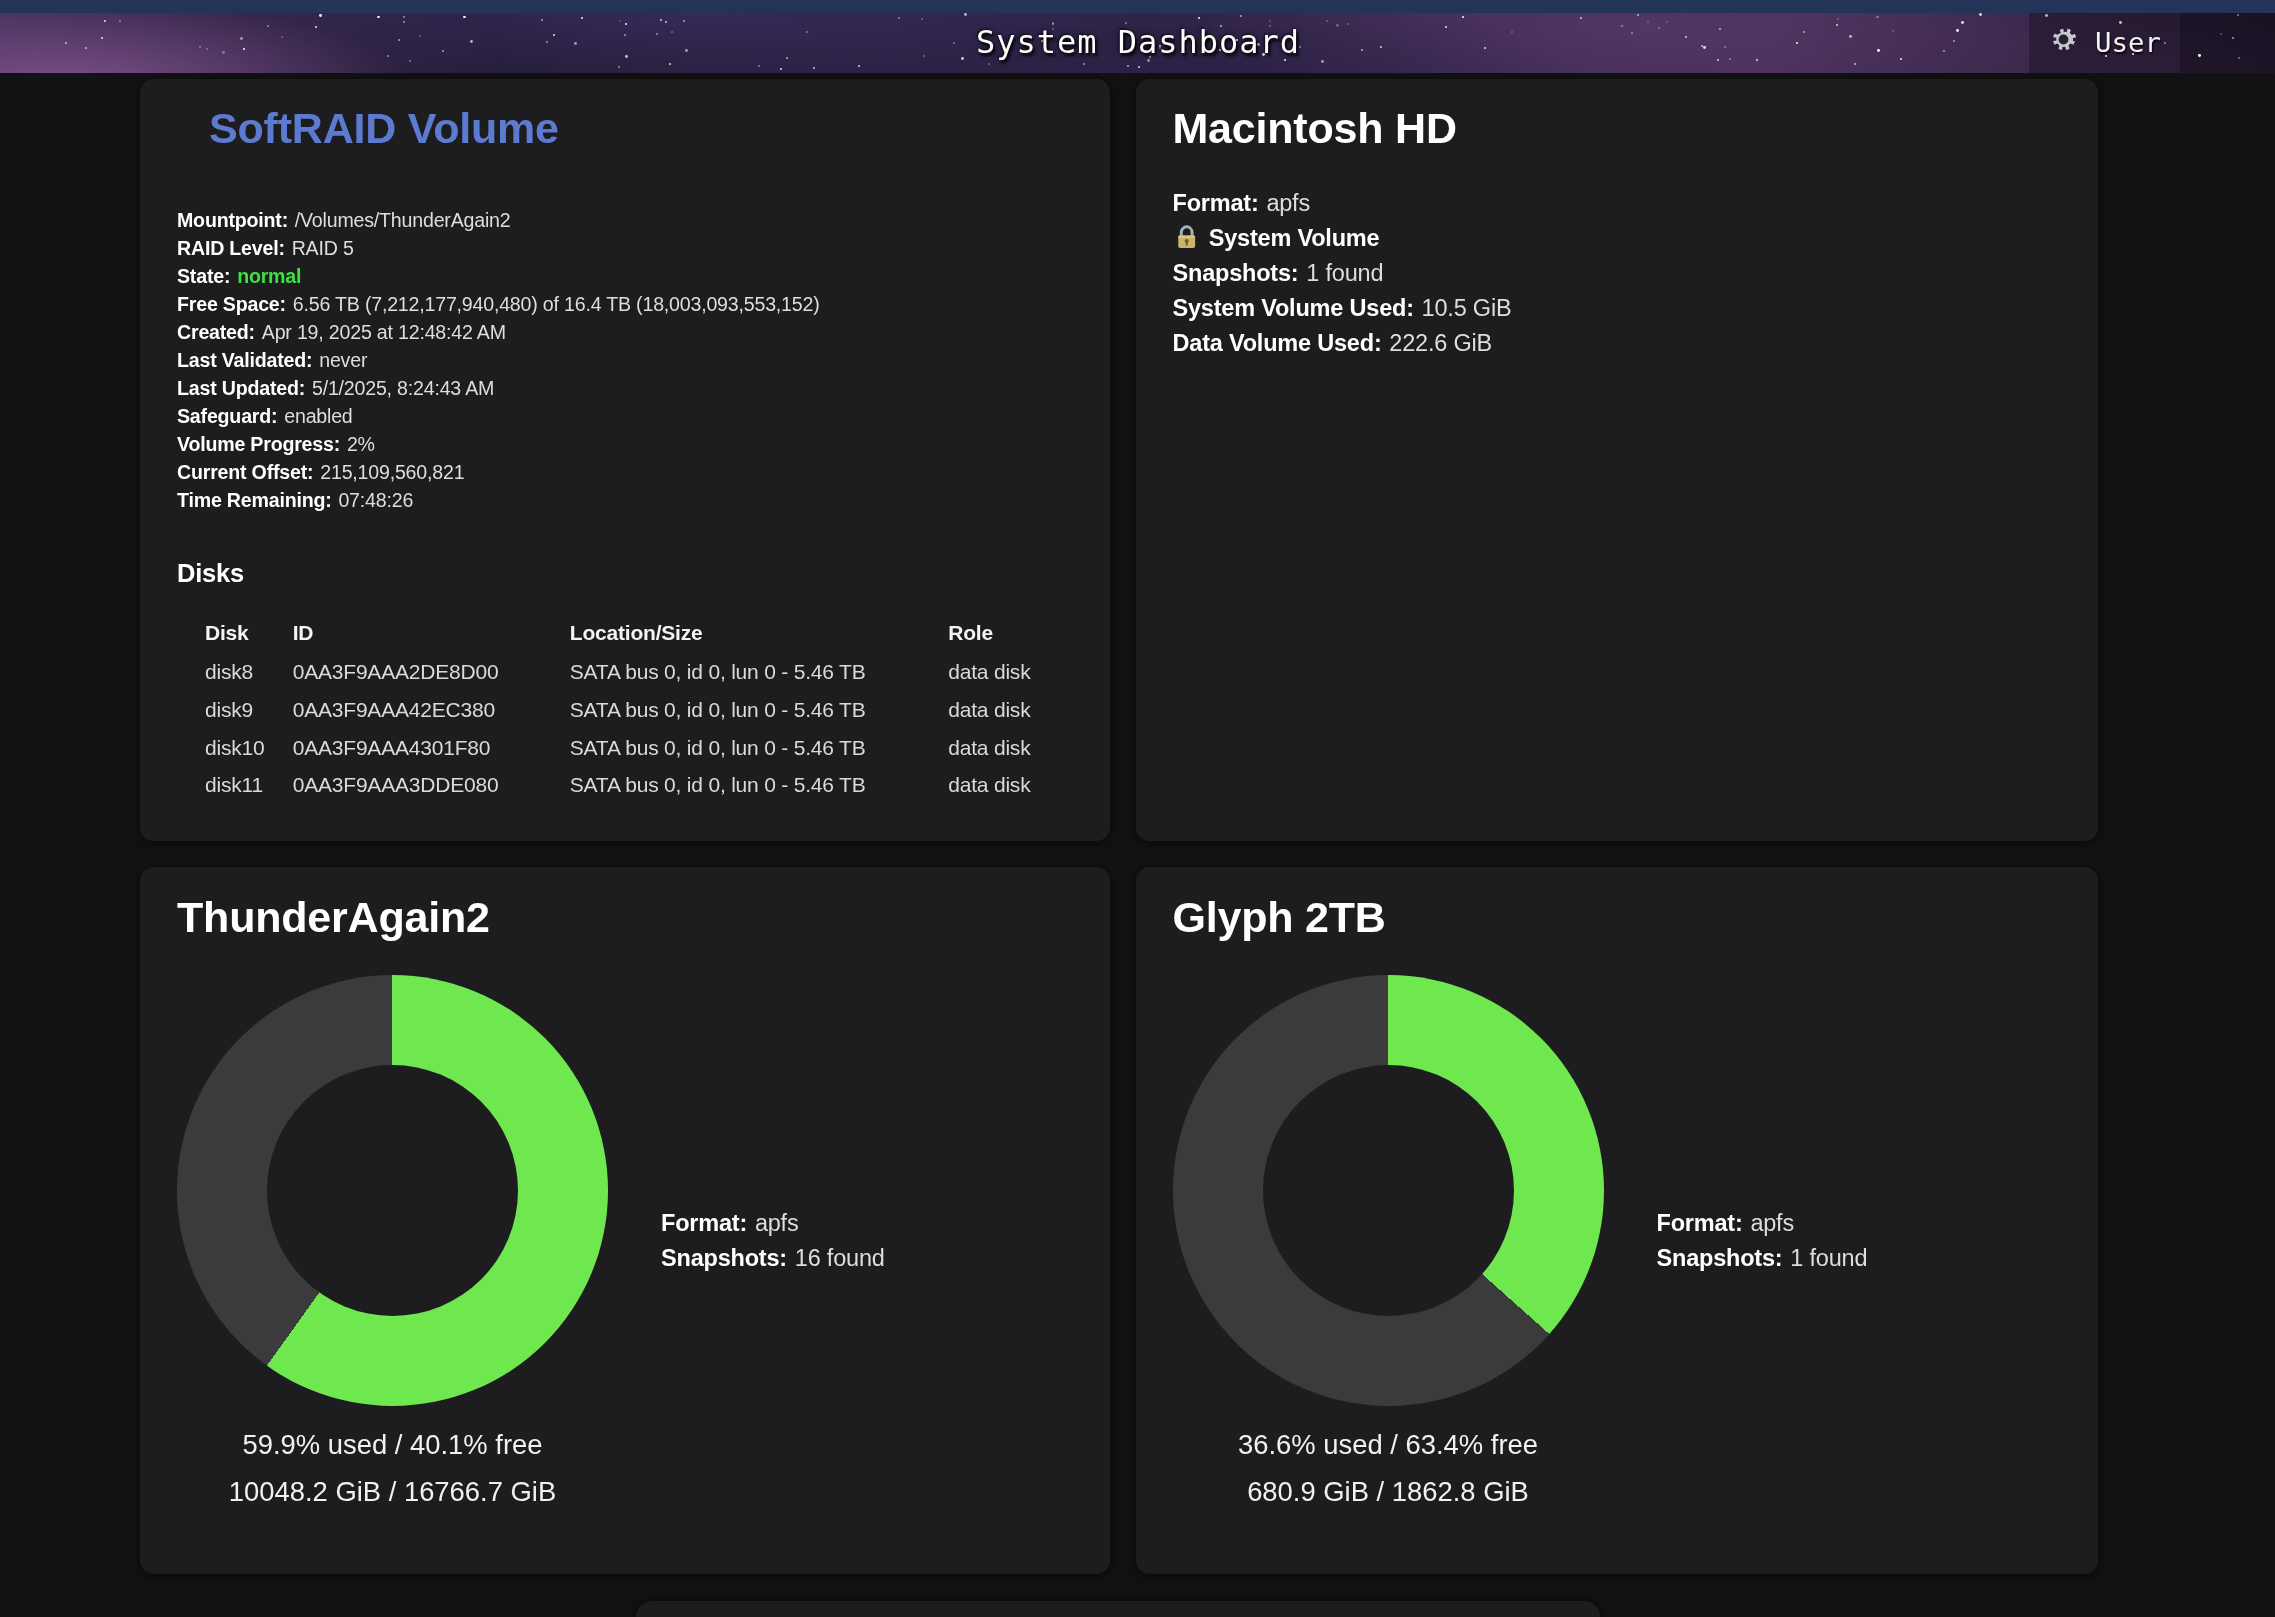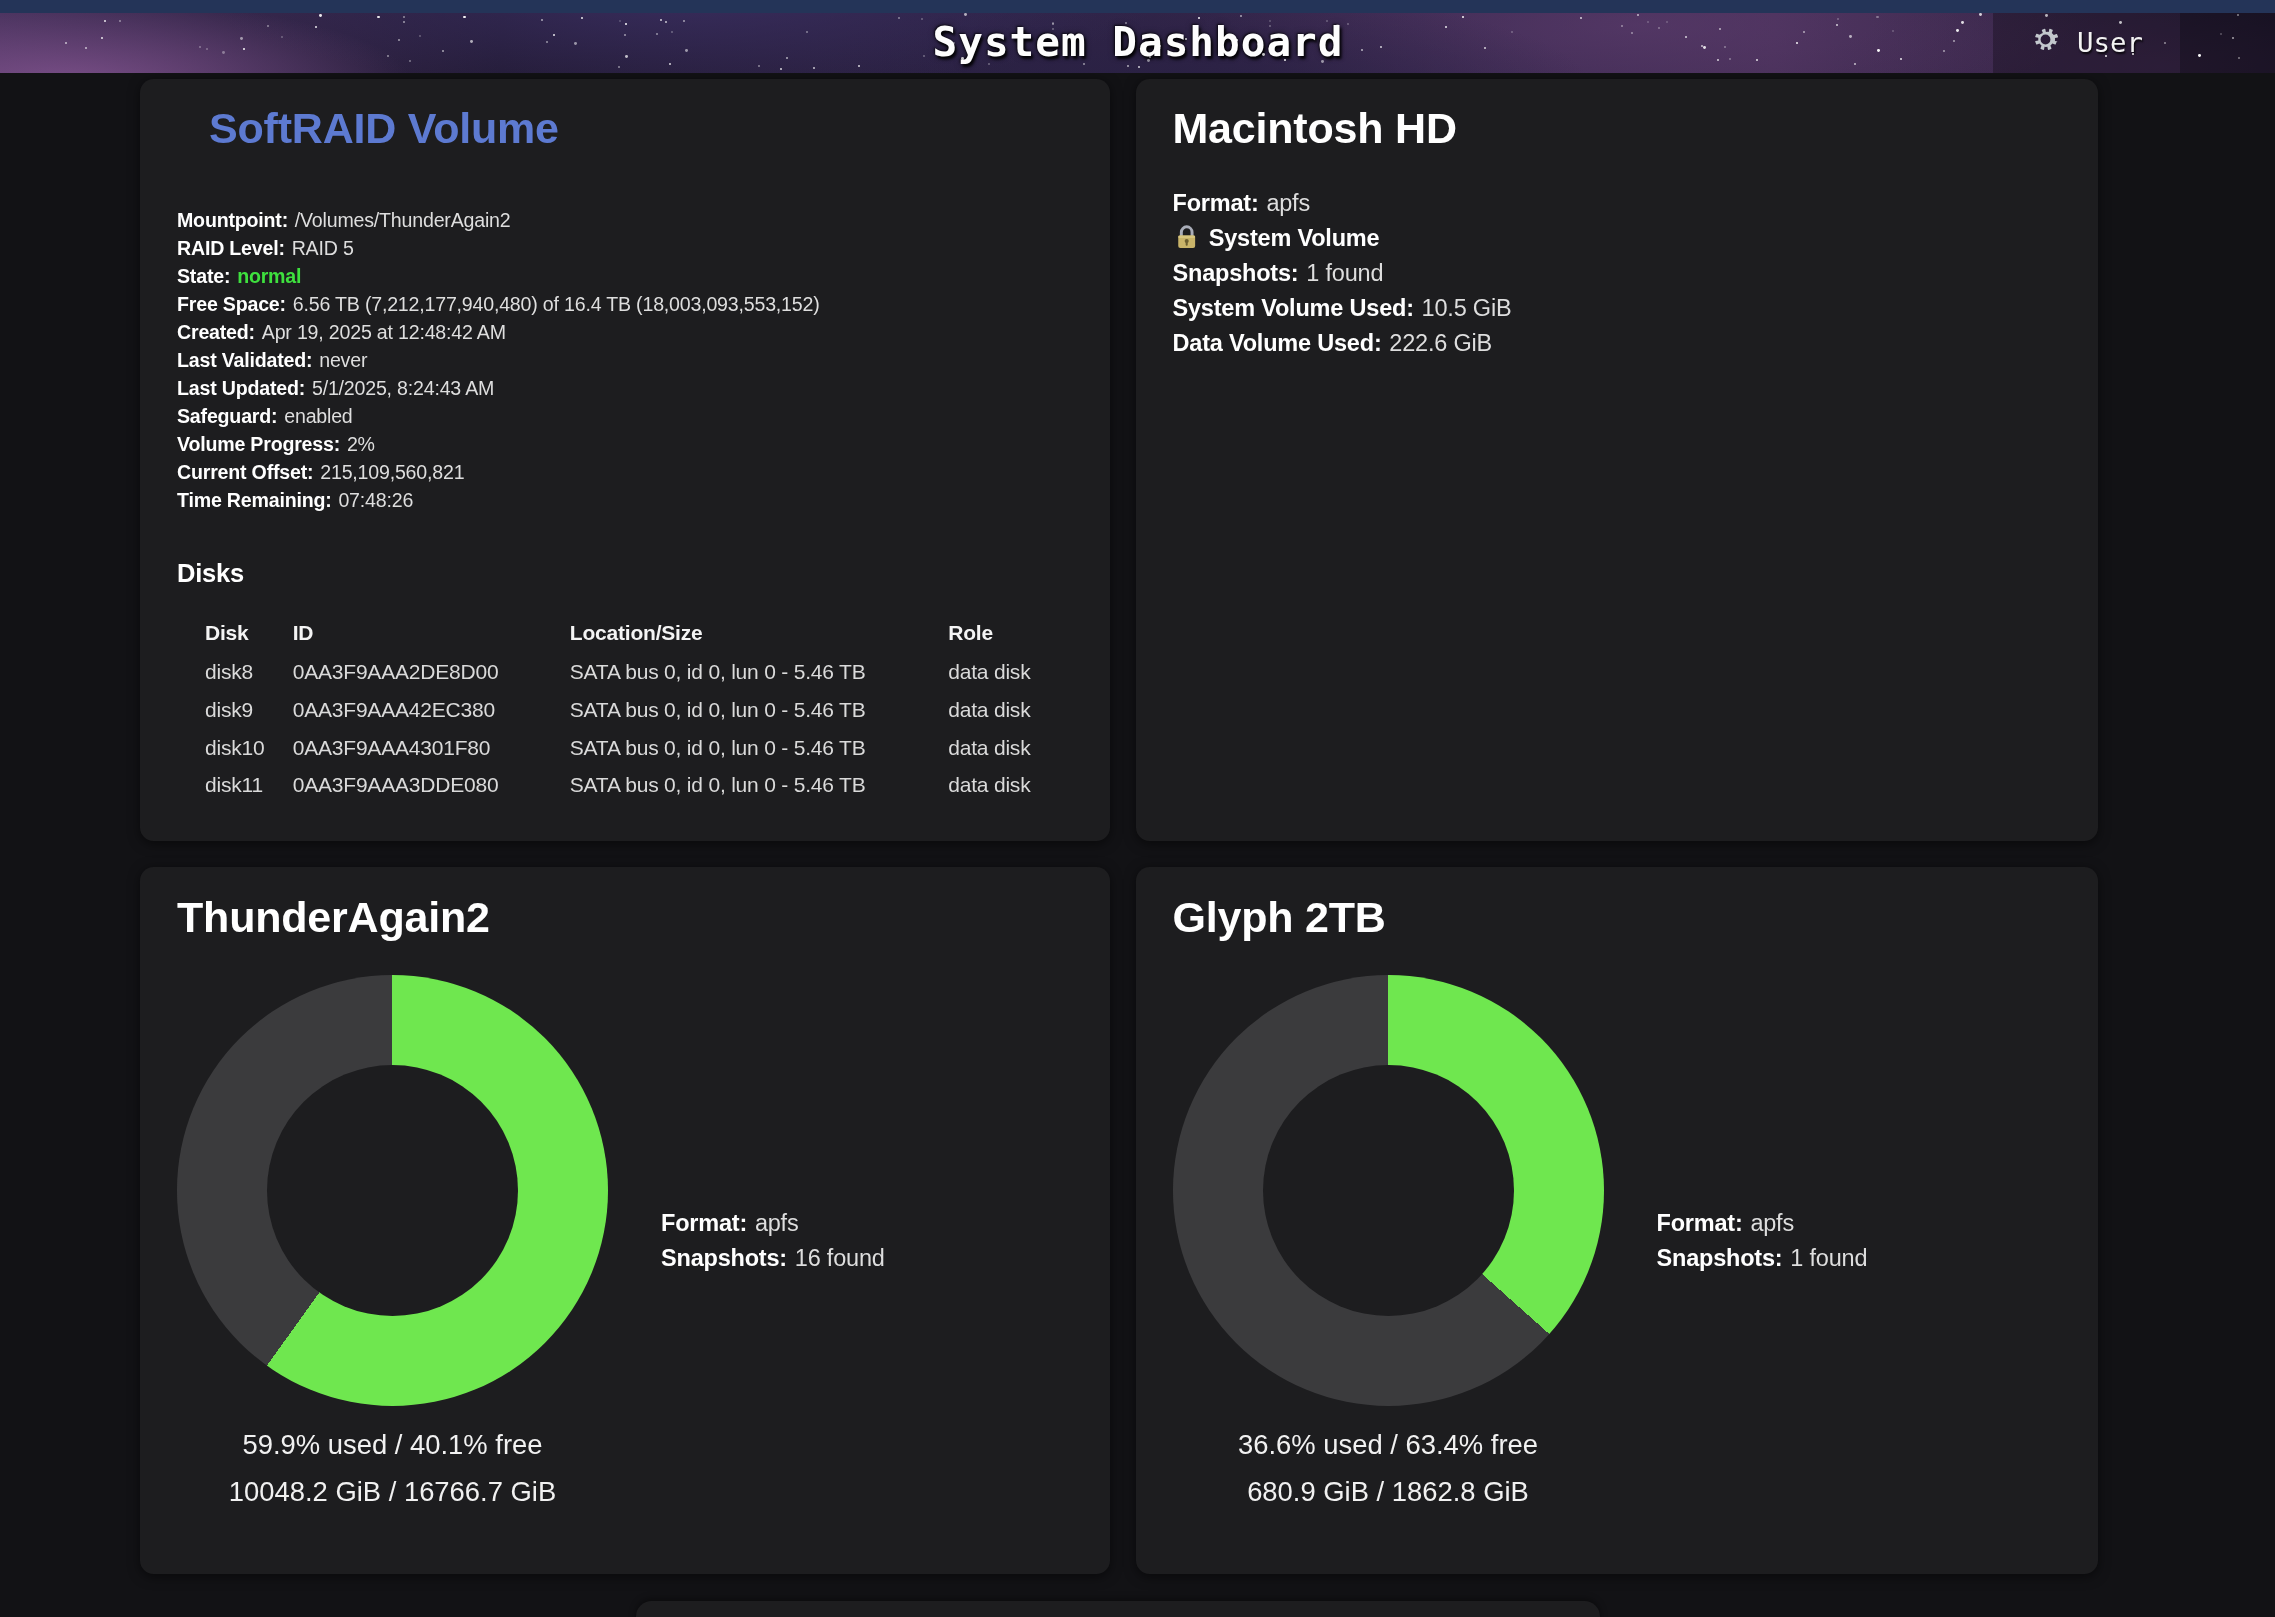--- a/index.html
+++ b/index.html
@@ -20,27 +20,27 @@
       radial-gradient(ellipse 686px 137px at 30% -30%, rgba(60,48,100,.8), transparent 70%),
       radial-gradient(ellipse 588px 147px at 52% 130%, rgba(40,32,66,.9), transparent 70%),
       radial-gradient(ellipse 637px 137px at 72% 20%, rgba(95,62,112,.55), transparent 70%),
       radial-gradient(ellipse 490px 118px at 95% 90%, rgba(70,45,85,.6), transparent 70%),
       linear-gradient(90deg,#45305a 0%,#241c38 22%,#2e2346 45%,#3a2950 62%,#472f58 78%,#271e3a 100%);
   }
   .star { position:absolute; border-radius:50%; background:#fff; pointer-events:none; }
   .page-title {
     position:absolute; left:0; right:0; top:50%; transform:translateY(-52%);
     margin:0; text-align:center;
-    font-family:"DejaVu Sans Mono", monospace; font-weight:bold; font-size:41px;
+    font-family:"DejaVu Sans Mono", monospace; font-weight:normal; font-size:32px;
     color:#fdfdfd; letter-spacing:1px;
     text-shadow:2px 2.9px 2.9px rgba(0,0,0,.9), -1px -1px 2px rgba(0,0,0,.65), 0 0 5.9px rgba(0,0,0,.5);
   }
   .user-btn {
     position:absolute; right:96px; top:0; height:100%;
-    display:flex; align-items:center; gap:15.7px; padding:0 37px;
+    display:flex; align-items:center; gap:15.7px; padding:0 19px;
     background:rgba(8,6,12,.32); border:none; cursor:pointer;
     font-family:"DejaVu Sans Mono", monospace; font-size:27.4px; color:#f3f3f3;
     text-shadow:1px 2px 2px rgba(0,0,0,.8);
   }
   .user-btn svg { width:31px; height:31px; }
   .corner-shade { position:absolute; right:0; top:0; width:96px; height:100%; background:rgba(4,3,8,.5); }
   
   main.grid {
     display:grid;
     grid-template-columns:970px 962px;

